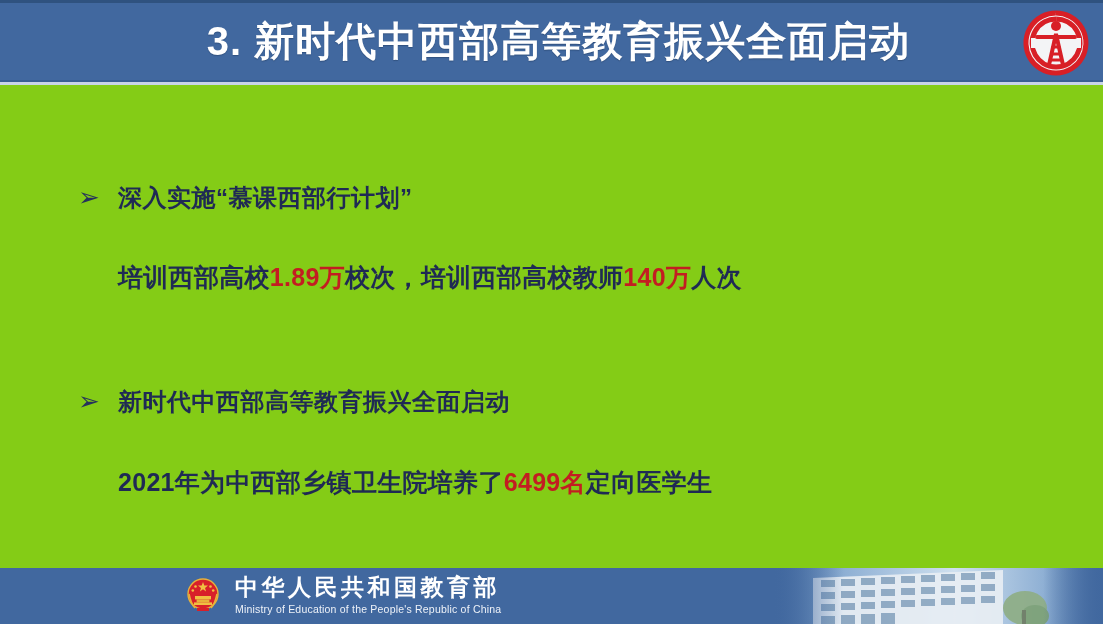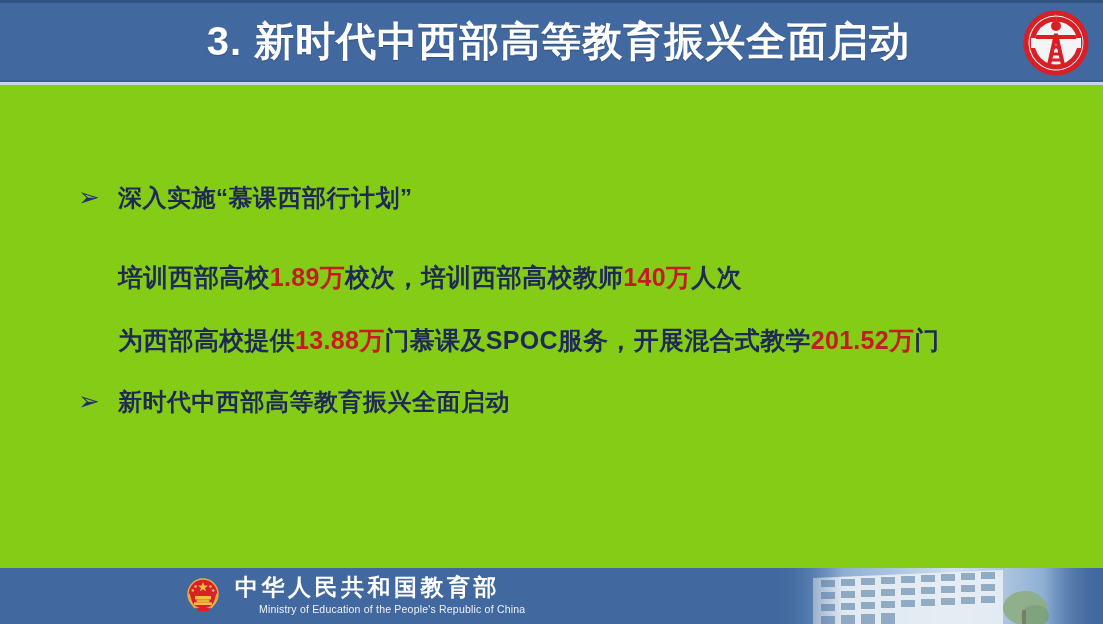--- a/index.html
+++ b/index.html
@@ -174,21 +174,20 @@
     font-family: "Liberation Serif", "DejaVu Serif", serif;
     white-space: nowrap;
   }
   .footer-en {
     color: #eef2f8;
     font-size: 10.5px;
     letter-spacing: .2px;
     line-height: 1.2;
     margin-top: 2px;
     white-space: nowrap;
-    margin-left: 24px;
   }
 </style>
 </head>
 <body>
 
 <div class="slide">
 
   <div class="header-band">
     <div class="header-title">3. 新时代中西部高等教育振兴全面启动</div>
 
@@ -211,31 +210,31 @@
     <div class="block block-1">
       <div class="bullet-row">
         <span class="bullet-mark">➢</span>
         <span class="bullet-title">深入实施“慕课西部行计划”</span>
       </div>
 
       <div class="sub-line gap-a">
         <span><span>培训西部高校</span><span class="hl">1.89万</span><span>校次，培训西部高校教师</span><span class="hl">140万</span><span>人次</span></span>
       </div>
 
-      <div class="sub-line gap-b">
-        <span><span>为西部高校提供</span><span class="hl">13.88万</span><span>门慕课及SPOC服务，开展混合式教学</span><span class="hl">201.52万</span><span>门</span></span>
-      </div>
     </div>
 
     <div class="block block-2">
       <div class="bullet-row">
         <span class="bullet-mark">➢</span>
         <span class="bullet-title">新时代中西部高等教育振兴全面启动</span>
       </div>
 
+      <div class="sub-line gap-c">
+        <span><span>2021年为中西部乡镇卫生院培养了</span><span class="hl">6499名</span><span>定向医学生</span></span>
+      </div>
     </div>
 
   </div>
 
   <div class="footer">
 
     <div class="footer-photo">
       <svg class="footer-photo-inner" viewBox="0 0 330 56" preserveAspectRatio="none" aria-hidden="true">
         <defs>
           <linearGradient id="sky" x1="0" y1="0" x2="1" y2="0">

